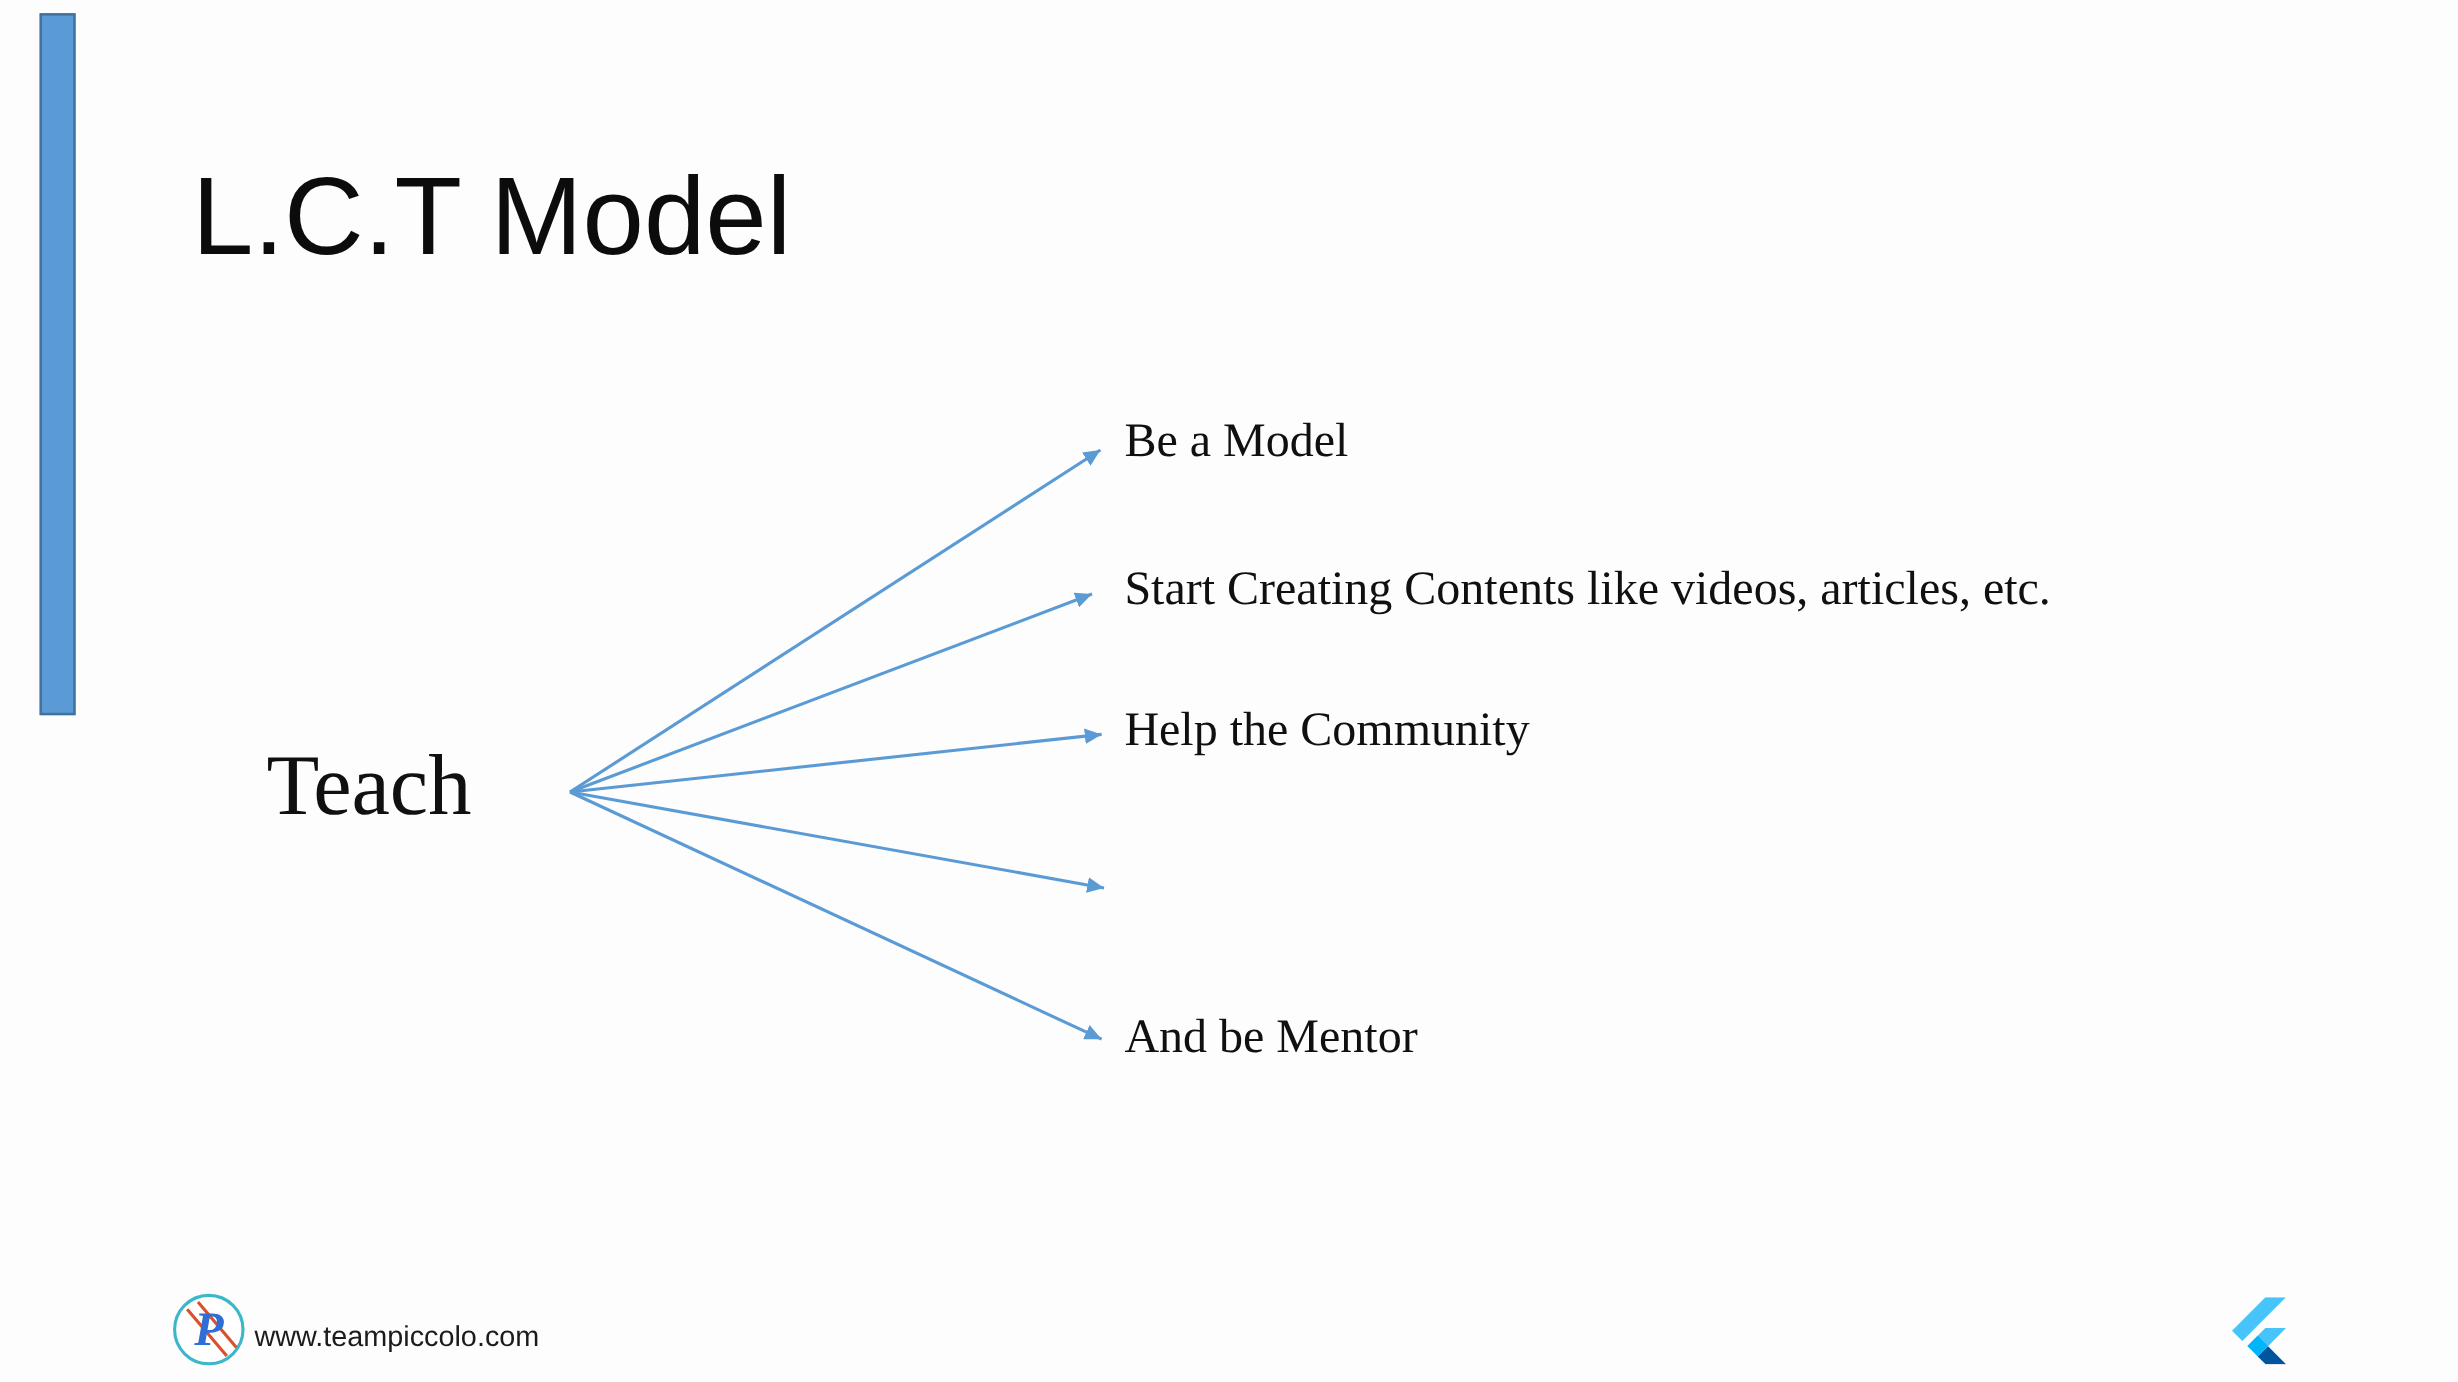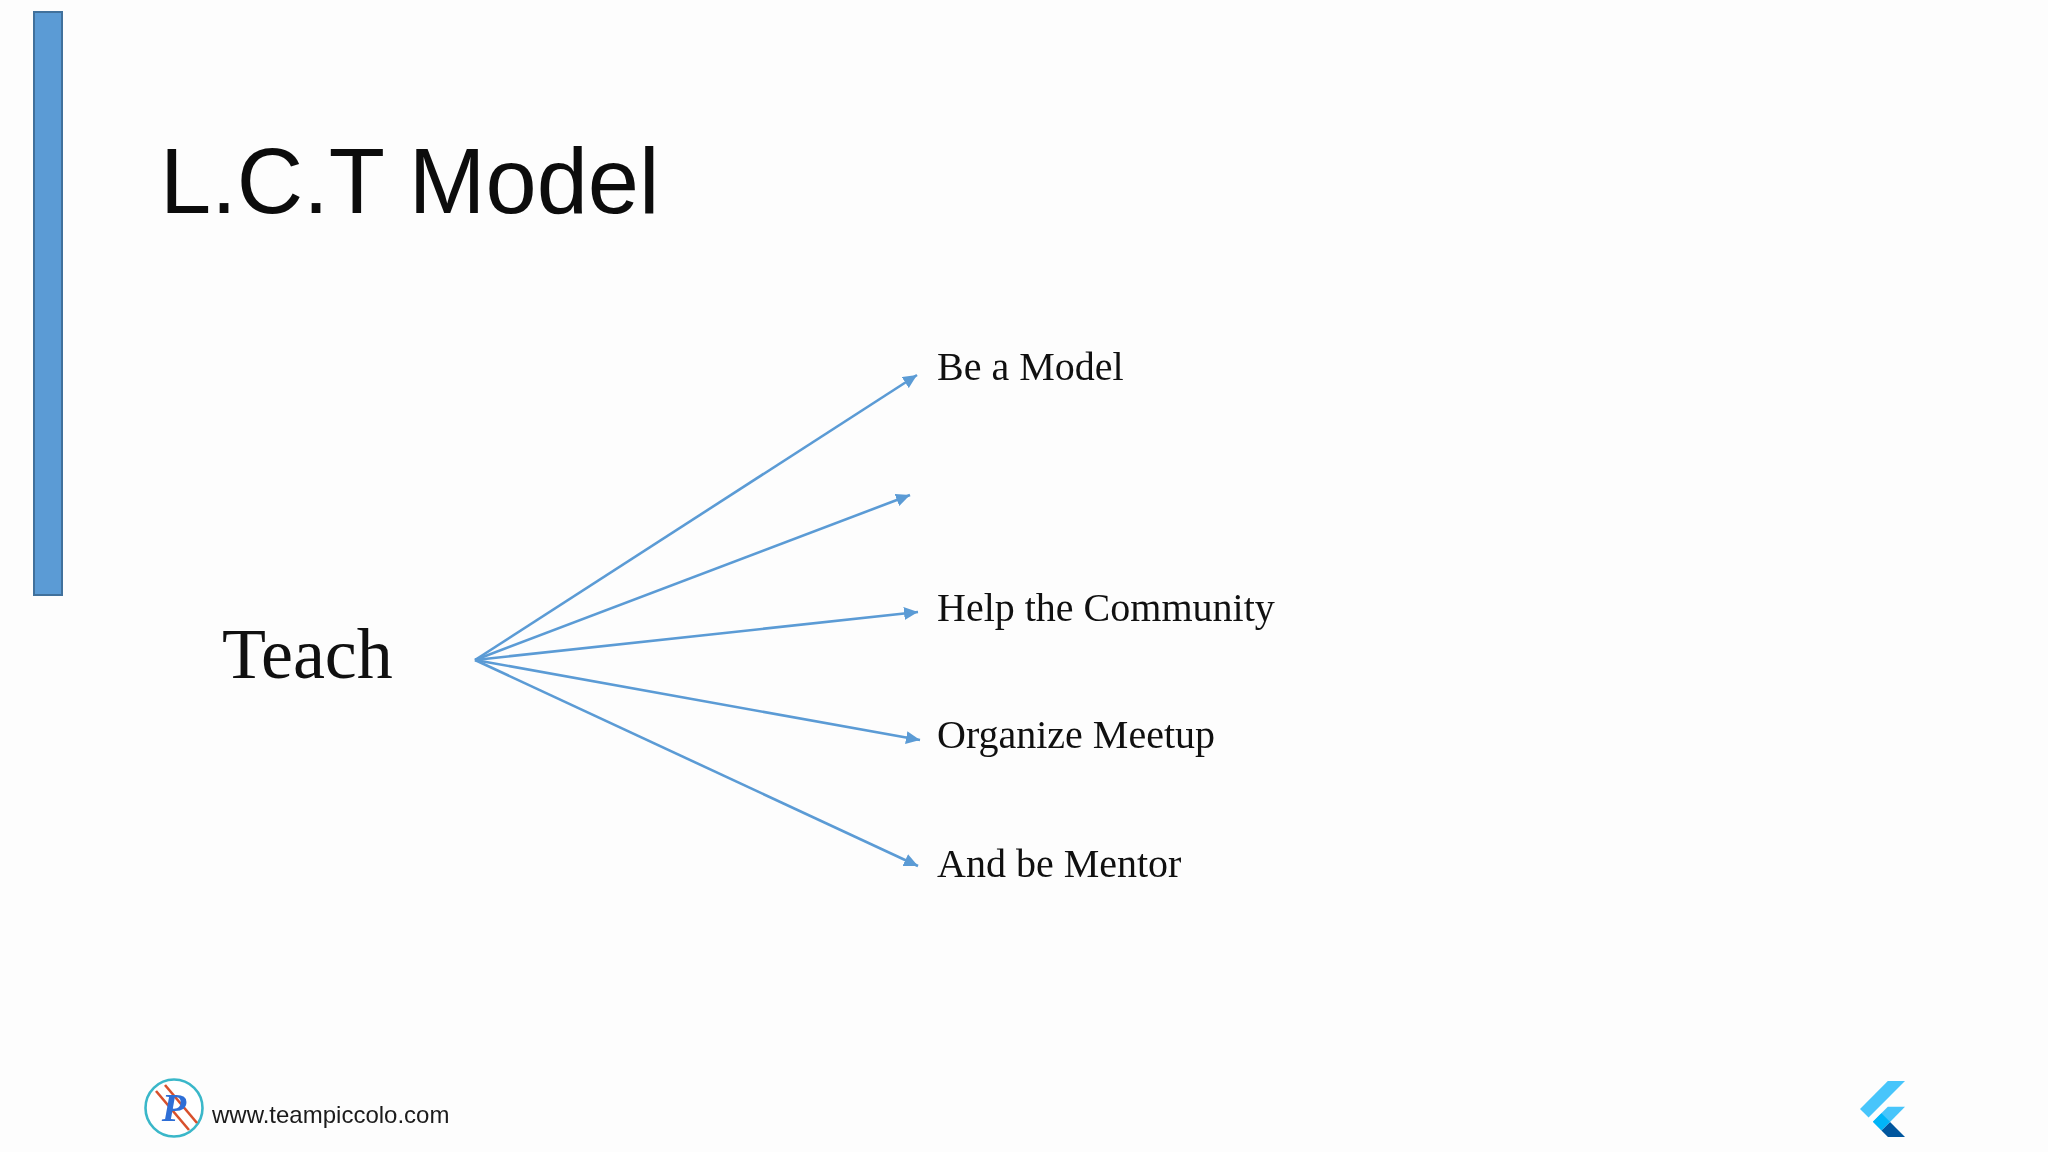--- a/index.html
+++ b/index.html
@@ -103,22 +103,22 @@
     <g stroke="#5B9BD5" stroke-width="2.6" fill="none">
       <line x1="475" y1="647" x2="917" y2="362" marker-end="url(#ah)"></line>
       <line x1="475" y1="647" x2="910" y2="482" marker-end="url(#ah)"></line>
       <line x1="475" y1="647" x2="918" y2="599" marker-end="url(#ah)"></line>
       <line x1="475" y1="647" x2="920" y2="727" marker-end="url(#ah)"></line>
       <line x1="475" y1="647" x2="918" y2="853" marker-end="url(#ah)"></line>
     </g>
   </svg>
 
   <div class="node node-1">Be a Model</div>
+  <div class="node node-2">Start Creating Contents like videos, articles, etc.</div>
   <div class="node node-3">Help the Community</div>
-  <div class="node node-4">Organize Meetup</div>
   <div class="node node-5">And be Mentor</div>
 
   <svg class="piccolo-logo" viewBox="0 0 62 62">
     <circle cx="31" cy="31" r="28.5" fill="#ffffff" stroke="#3AB7C9" stroke-width="2.6"></circle>
     <line x1="13" y1="14" x2="46" y2="53" stroke="#D8502C" stroke-width="2.6"></line>
     <line x1="22" y1="8" x2="54" y2="46" stroke="#D8502C" stroke-width="2.6"></line>
     <text x="31" y="44" text-anchor="middle" font-family="Liberation Serif, serif" font-size="40" font-weight="bold" font-style="italic" fill="#2E6ED6">P</text>
   </svg>
 
   <div class="site-url">www.teampiccolo.com</div>

